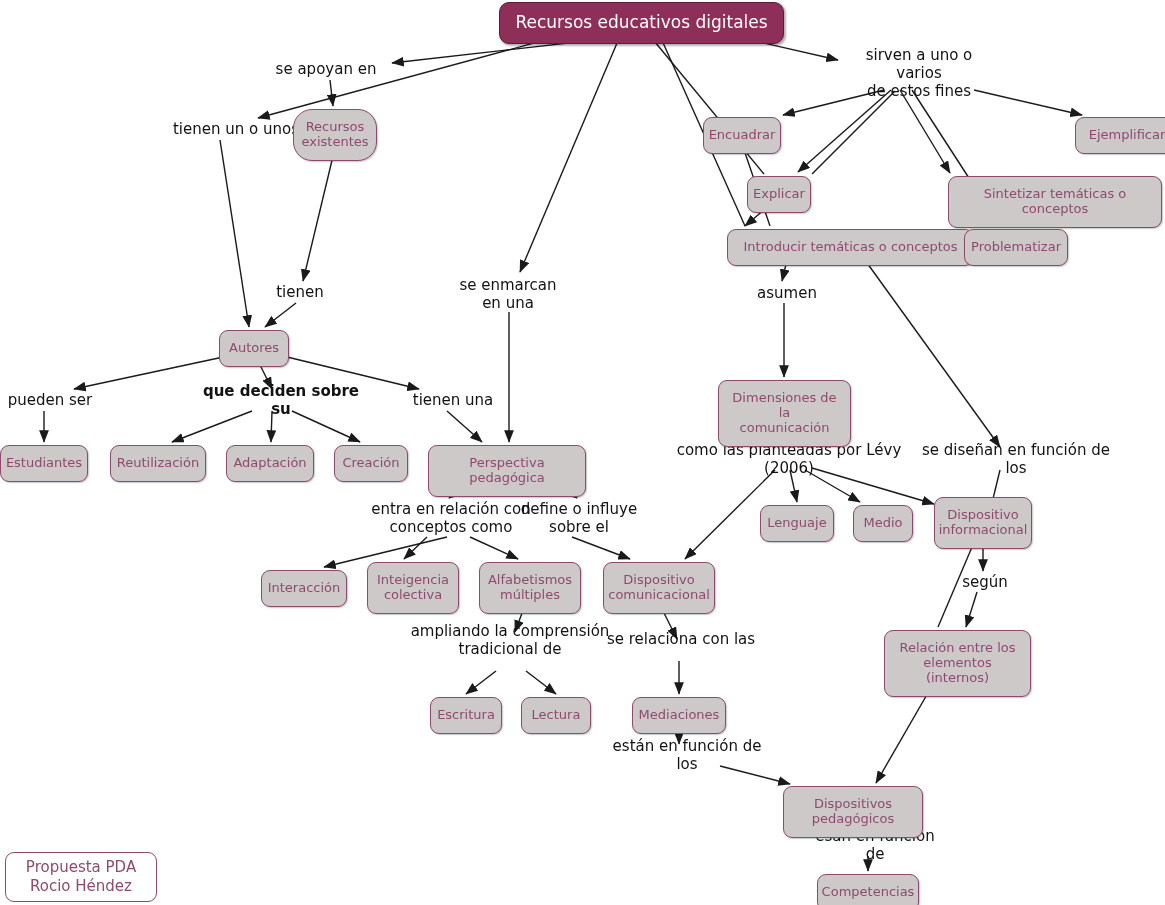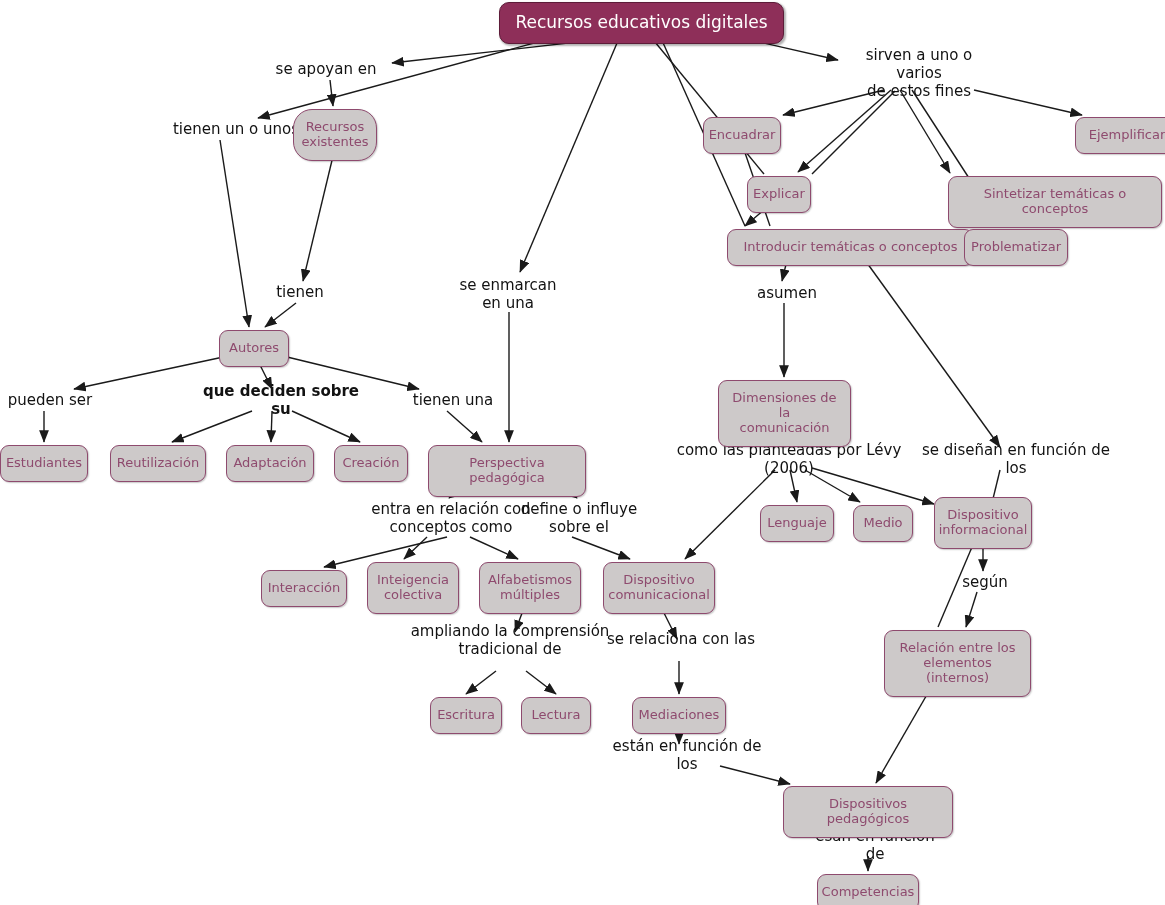--- a/index.html
+++ b/index.html
@@ -174,21 +174,21 @@
       <div class="node" style="left: 747px; top: 176px; width: 64px; min-height: 26px;">Explicar</div>
       <div class="node" style="left: 727px; top: 229px; width: 247px; min-height: 26px;">Introducir temáticas o conceptos</div>
       <div class="node" style="left: 718px; top: 380px; width: 133px; min-height: 42px;">Dimensiones de la
 comunicación</div>
       <div class="node" style="left: 760px; top: 505px; width: 74px; min-height: 26px;">Lenguaje</div>
       <div class="node" style="left: 853px; top: 505px; width: 60px; min-height: 26px;">Medio</div>
       <div class="node" style="left: 934px; top: 497px; width: 98px; min-height: 42px;">Dispositivo
 informacional</div>
       <div class="node" style="left: 884px; top: 630px; width: 147px; min-height: 42px;">Relación entre los
 elementos (internos)</div>
-      <div class="node" style="left: 783px; top: 786px; width: 170px; min-height: 26px;">Dispositivos pedagógicos</div>
+      <div class="node" style="left: 783px; top: 786px; width: 140px; min-height: 26px;">Dispositivos pedagógicos</div>
       <div class="node" style="left: 817px; top: 874px; width: 102px; min-height: 26px;">Competencias</div>
       <div class="node" style="left: 948px; top: 176px; width: 214px; min-height: 26px;">Sintetizar temáticas o conceptos</div>
       <div class="node" style="left: 964px; top: 229px; width: 104px; min-height: 26px;">Problematizar</div>
       <div class="node" style="left: 1075px; top: 117px; width: 104px; min-height: 26px;">Ejemplificar</div>
     </div>
   <div id="labels-group">
       <div class="link-label" style="left: 266px; top: 60px; width: 120px; height: 18px;">se apoyan en</div>
       <div class="link-label" style="left: 166px; top: 120px; width: 140px; height: 18px;">tienen un o unos</div>
       <div class="link-label" style="left: 270px; top: 283px; width: 60px; height: 18px;">tienen</div>
       <div class="link-label" style="left: 456px; top: 277px; width: 104px; height: 34px;">se enmarcan
@@ -206,13 +206,15 @@
       <div class="link-label" style="left: 601px; top: 746px; width: 172px; height: 18px;">están en función de los</div>
       <div class="link-label" style="left: 844px; top: 56px; width: 150px; height: 34px;">sirven a uno o varios
 de estos fines</div>
       <div class="link-label" style="left: 754px; top: 284px; width: 66px; height: 18px;">asumen</div>
       <div class="link-label" style="left: 667px; top: 450px; width: 244px; height: 18px;">como las planteadas por Lévy (2006)</div>
       <div class="link-label" style="left: 921px; top: 450px; width: 190px; height: 18px;">se diseñan en función de los</div>
       <div class="link-label" style="left: 958px; top: 573px; width: 54px; height: 18px;">según</div>
       <div class="link-label" style="left: 805px; top: 836px; width: 140px; height: 18px;">esán en función de</div>
     </div>
 
+  <div class="node legend-node" id="legend-box" style="left: 5px; top: 852px; width: 152px; height: 50px;">Propuesta PDA
+Rocio Héndez</div>
 </div>
 
 </body></html>

